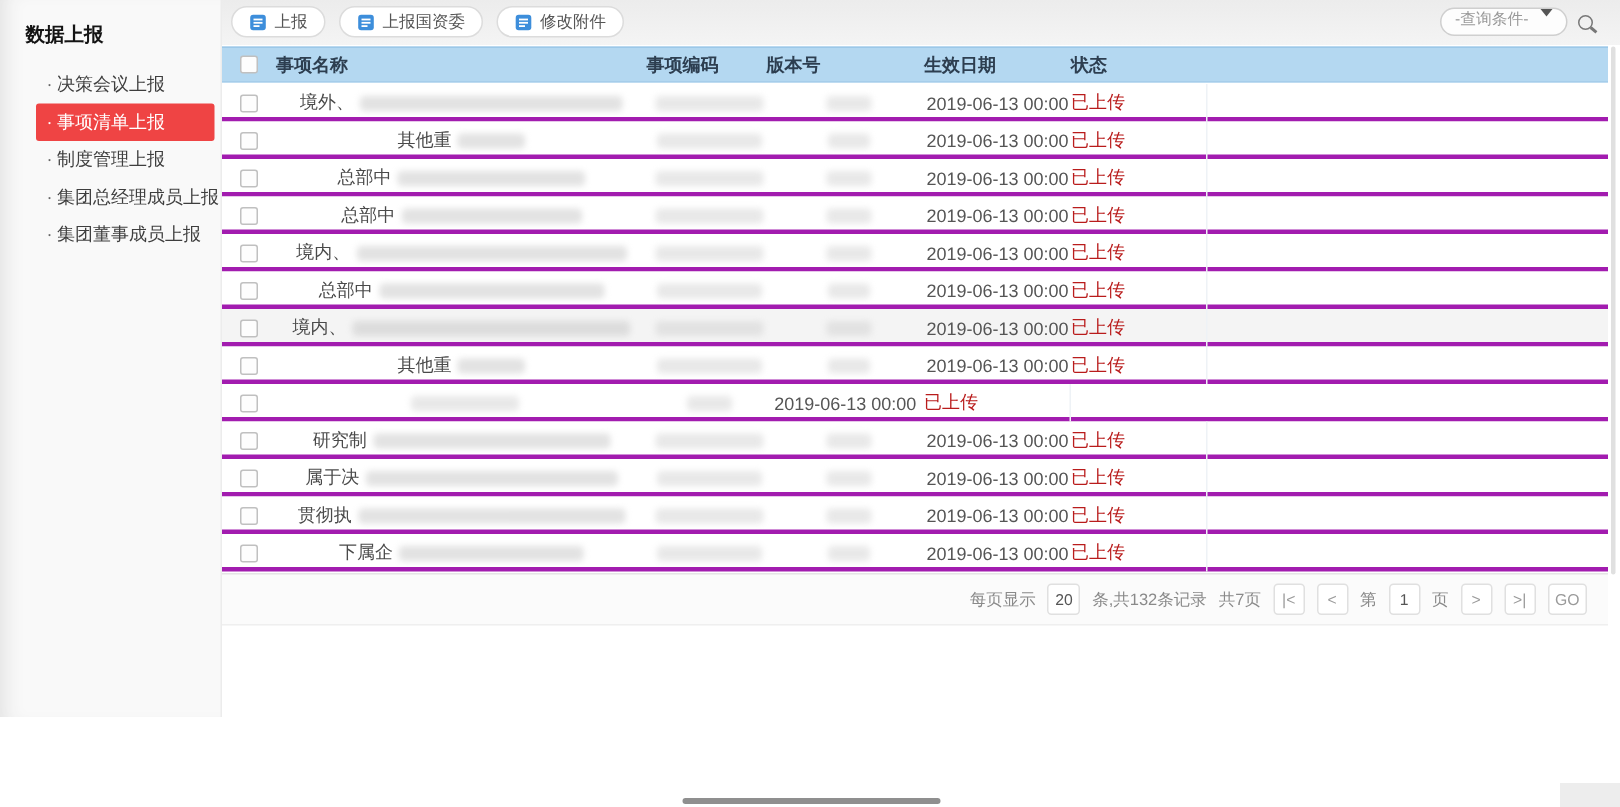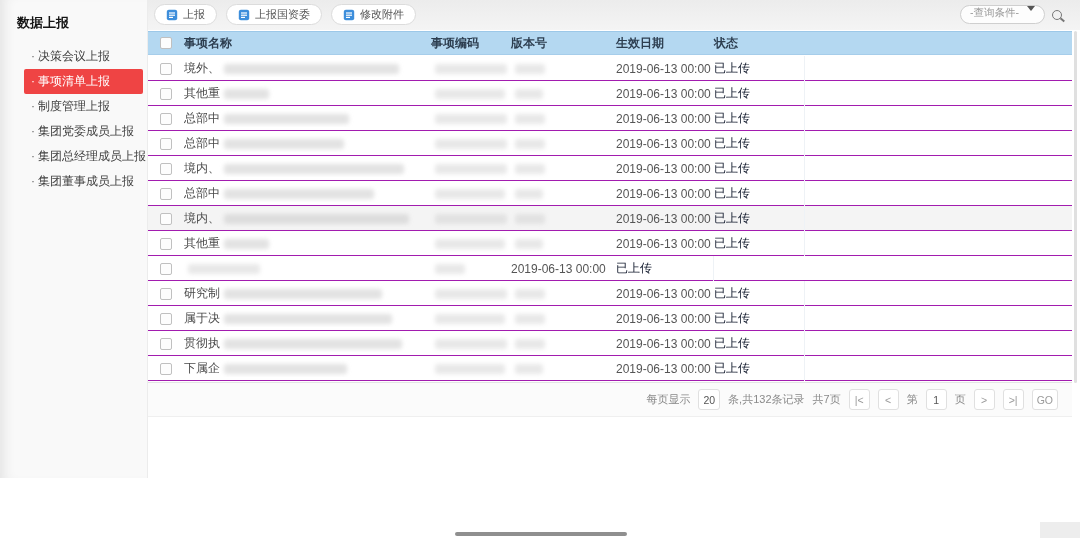--- a/index.html
+++ b/index.html
@@ -37,26 +37,26 @@
   .side-item.active { background:#ef4444; color:#fff; }
   .side-item.active .bullet { color:#fff; }
 
   
   .grid-cols { display:grid; grid-template-columns:36px 247px 80px 105px 98px 91px 1fr; align-items:center; }
   .thead { position:absolute; left:148px; top:31px; right:8px; height:24px;
            background:#b4d8f1; border-top:1px solid #9cc8e8; border-bottom:1px solid #a6cdea;
            font-size:12px; font-weight:bold; color:#2d3e50; }
   .thead .hcell { padding-right:6px; }
   .tbody { position:absolute; left:148px; top:56px; right:8px; }
-  .trow { height:25px; font-size:12px; color:#555; border-bottom:1px solid #a21caf; background:#fff; cursor:pointer; }
+  .trow { height:25px; font-size:12px; color:#555; border-bottom:3px solid #a21caf; background:#fff; cursor:pointer;text-align:center; }
   .trow.hl { background:#f4f4f4; }
   .c-check { display:flex; justify-content:center; }
   .checkbox { width:12px; height:12px; border:1px solid #c0c0c0; border-radius:2px; background:#fdfdfd; cursor:pointer; }
   .c-name { white-space:nowrap; overflow:hidden; color:#4a4a4a; }
-  .c-status { color:#0f172a; }
+  .c-status { color:#b91c1c; }
   .bdr { border-right:1px solid #eef2f6; height:25px; display:flex; align-items:center; }
   .blur { display:inline-block; height:10px; background:#c6c6c6; opacity:.5; filter:blur(2px);
           border-radius:3px; vertical-align:middle; margin-left:4px; }
   .blur.lite { background:#cdcdcd; opacity:.45; }
   .vscroll { position:absolute; right:3px; top:31px; width:3px; height:352px; background:#e0e0e0; border-radius:2px; }
 
   
   .pager { position:absolute; left:148px; right:8px; top:382px; height:35px; background:#fbfbfb;
            border-top:1px solid #e4e4e4; border-bottom:1px solid #efefef;
            display:flex; align-items:center; justify-content:flex-end; gap:8px;
@@ -127,23 +127,20 @@
 
   <div class="side-item active">
     <span class="bullet">·</span><span>事项清单上报</span>
   </div>
 
   <div class="side-item">
     <span class="bullet">·</span><span>制度管理上报</span>
   </div>
 
 
-  <div class="side-item">
-    <span class="bullet">·</span><span>集团党委成员上报</span>
-  </div>
 
   <div class="side-item">
     <span class="bullet">·</span><span>集团总经理成员上报</span>
   </div>
 
   <div class="side-item">
     <span class="bullet">·</span><span>集团董事成员上报</span>
   </div>
 </nav>
   </aside>

